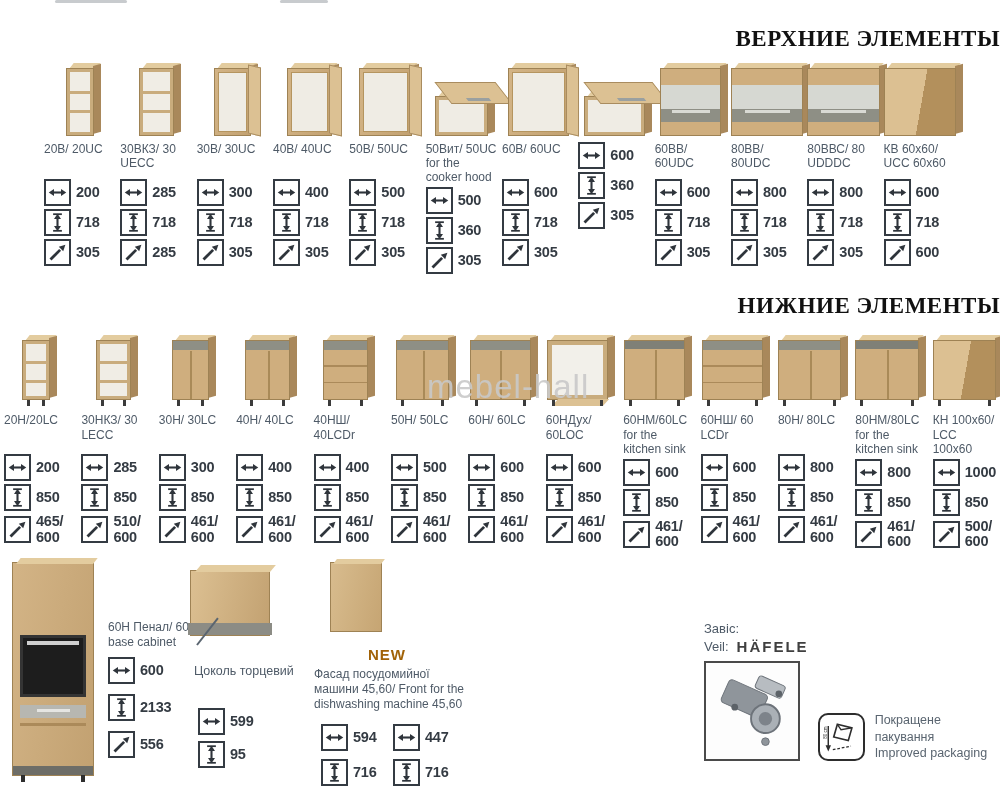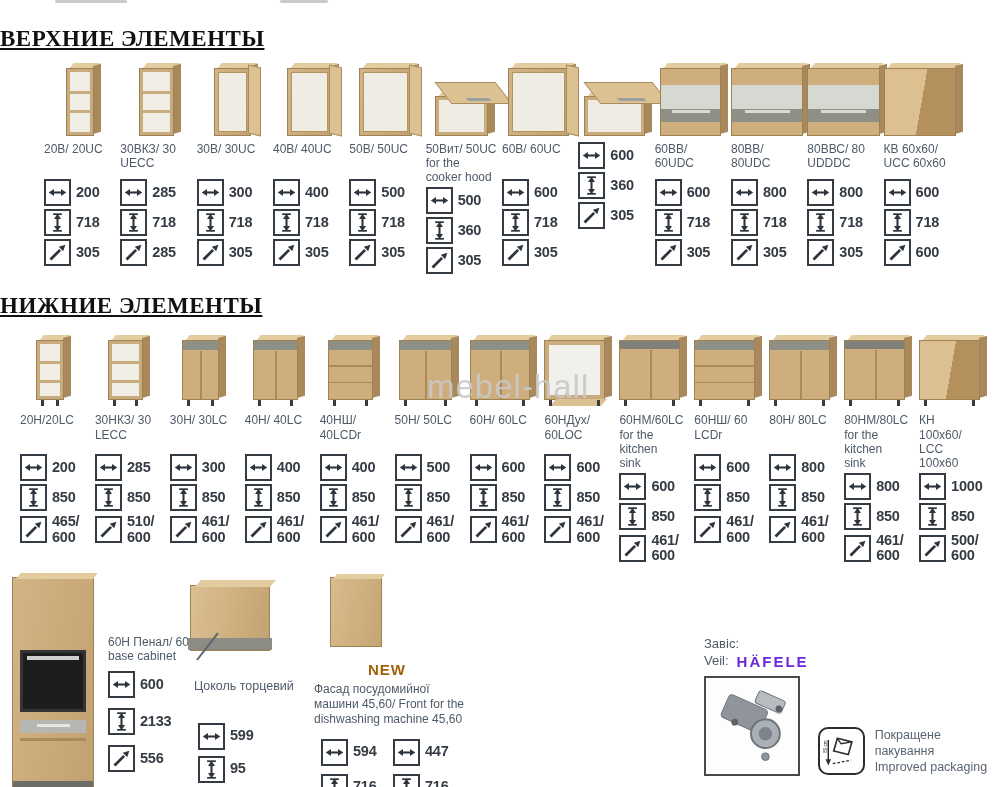--- a/index.html
+++ b/index.html
@@ -4,28 +4,28 @@
 <style>
   * { box-sizing: border-box; margin: 0; padding: 0; }
   html,body { width:1000px; height:787px; background:#ffffff; overflow:hidden; position:relative;
     font-family:"Liberation Sans", sans-serif; color:#4e5a67; }
 
   .artifact { position:absolute; top:0; height:3px; background:#9aa0a6; opacity:.55; border-radius:2px; }
   .artifact.a1 { left:55px; width:72px; }
   .artifact.a2 { left:280px; width:48px; }
 
   h1.section-title { font-family:"Liberation Serif", serif; font-weight:700; font-size:23px;
-    letter-spacing:.5px; color:#111; text-align:left;text-decoration:underline; }
+    letter-spacing:.5px; color:#111; text-align:right; }
   .title-upper { margin:26px 0 8px; }
   .title-lower { margin:16px 0 8px; }
 
   
   .row { display:flex; align-items:stretch; }
   .row.upper { padding:0 42px; }
-  .row.lower { padding:0 18px;gap:10px; }
+  .row.lower { padding:0 2px;gap:10px; }
   .col { flex:1 1 0; min-width:0; padding:0 2px; }
 
   .imgwrap { display:flex; align-items:flex-end; justify-content:center; }
   .upper .imgwrap { height:76px; margin-bottom:6px; }
   .lower .imgwrap { height:80px; margin-bottom:6px; }
 
   .code { font-size:12px; line-height:1.18; color:#4e5a67; min-height:34px; margin-bottom:2px; }
   .lower .code { min-height:38px; }
 
   .dim { display:flex; align-items:center; gap:5px; margin:3px 0; }
@@ -111,21 +111,21 @@
     background:linear-gradient(102deg,#d8bc8e,#c6a573); border:1px solid #9e8254; }
   .dwpanel::before { content:""; position:absolute; top:-4px; left:2px; width:96%; height:5px; background:#e3cc9f;
     transform:skewX(-38deg); transform-origin:bottom left; }
   .new-badge { margin:14px 0 4px 58px; font-size:15px; font-weight:700; letter-spacing:1px; color:#a16207; }
   .dw-label { font-size:12px; line-height:1.25; margin-left:4px; }
   .dw-dims { margin:8px 0 0 4px; display:grid; grid-template-columns:72px 72px; grid-auto-rows:auto; }
   .dw-dims .dim { margin:4px 0;padding-left:7px; }
 
   .hw-label { font-size:13px; line-height:1.35; }
   .brand-gtv { font-size:15px; font-weight:800; color:#16254e; letter-spacing:1px; }
-  .brand-hafele { font-size:15px; font-weight:700; color:#6d28d9; letter-spacing:2px; }
+  .brand-hafele { font-size:15px; font-weight:700; color:#404040; letter-spacing:2px; }
   .photo-box { border:2px solid #4a4a4a; background:#fdfdfd; }
 
   .roller-card { position:absolute; left:558px; top:58px; width:138px; }
   .roller-card .photo-box { width:136px; height:100px; margin-top:6px; position:relative; overflow:hidden; }
   .rail { position:absolute; width:120px; height:9px; background:linear-gradient(180deg,#d9dcdf,#aeb3b8 60%,#8f959b);
     border:1px solid #7d838a; transform:rotate(-27deg); }
   .rail.r1 { left:-2px; top:42px; }
   .rail.r2 { left:14px; top:64px; }
 
   .hinge-card { position:absolute; left:704px; top:58px; width:100px; }

